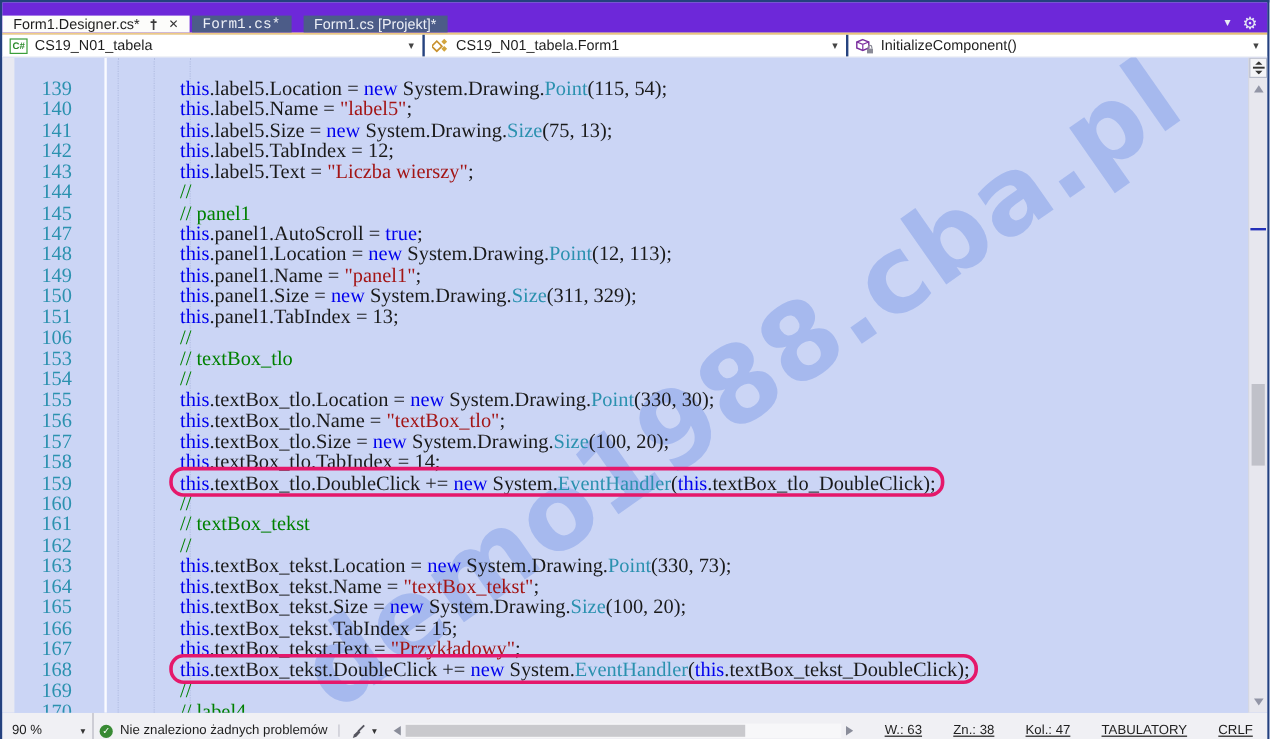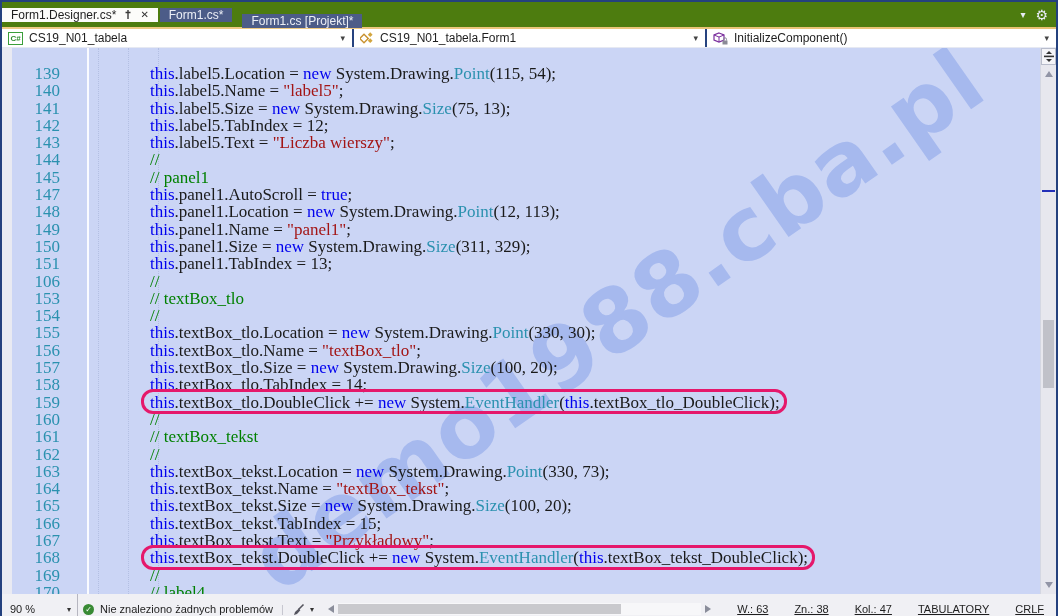--- a/index.html
+++ b/index.html
@@ -1,26 +1,26 @@
 <!DOCTYPE html>
 <html style="--background: #CBD5F5; --line-number: #2B91AF; --keyword: #0000EE; --type: #2B91AF; --string: #A31515; --comment: #008000; --plain: #1A1A1A; --highlight-ring: #E5186B; --watermark: #829EE8;"><head>
 <meta charset="utf-8">
 <style>
   * { margin:0; padding:0; box-sizing:border-box; }
   html,body { width:1058px; height:616px; overflow:hidden; font-family:"Liberation Sans", sans-serif; }
   .window { position:relative; width:1058px; height:616px; background:#CBD5F5;
             border-left:2px solid #24417E; border-right:2px solid #24417E; border-top:2px solid #24417E; }
 
   
-  .tabbar { position:relative; height:25px; background:#4d7c0f; display:flex; align-items:center; }
+  .tabbar { position:relative; height:25px; background:#6d28d9; display:flex; align-items:flex-end; }
   .tab { display:flex; align-items:center; padding:0 9px; font-size:12px; color:#ECEFF6; background:#4C5C88; cursor:default; }
   .tab.active { background:#FCFCFA; color:#1E1E1E; }
   .tab .pin-svg { margin-left:7px; }
   .tab .close { margin-left:7px; font-size:10px; color:#333; }
-  .tab2 { margin-left:2px; }
+  .tab2 { margin-left:2px;font-family:Liberation Mono, monospace; }
   .tab3 { margin-left:10px;margin-top:13px; }
   .tabbar-right { margin-left:auto; display:flex; align-items:center; gap:10px; padding-right:8px; color:#E8ECF5; }
   .tb-dd { font-size:10px; }
   .tb-gear { font-size:14px; }
 
   .goldline { height:2px; background:linear-gradient(to right,#EFCB86,#E8C172); }
 
   
   .navbar { height:19px; background:#FFFFFF; display:flex; align-items:stretch; border-bottom:1px solid #E6E9F2; }
   .navsec { display:flex; align-items:center; padding:0 7px 0 6px; font-size:12px; color:#1E1E1E; }

